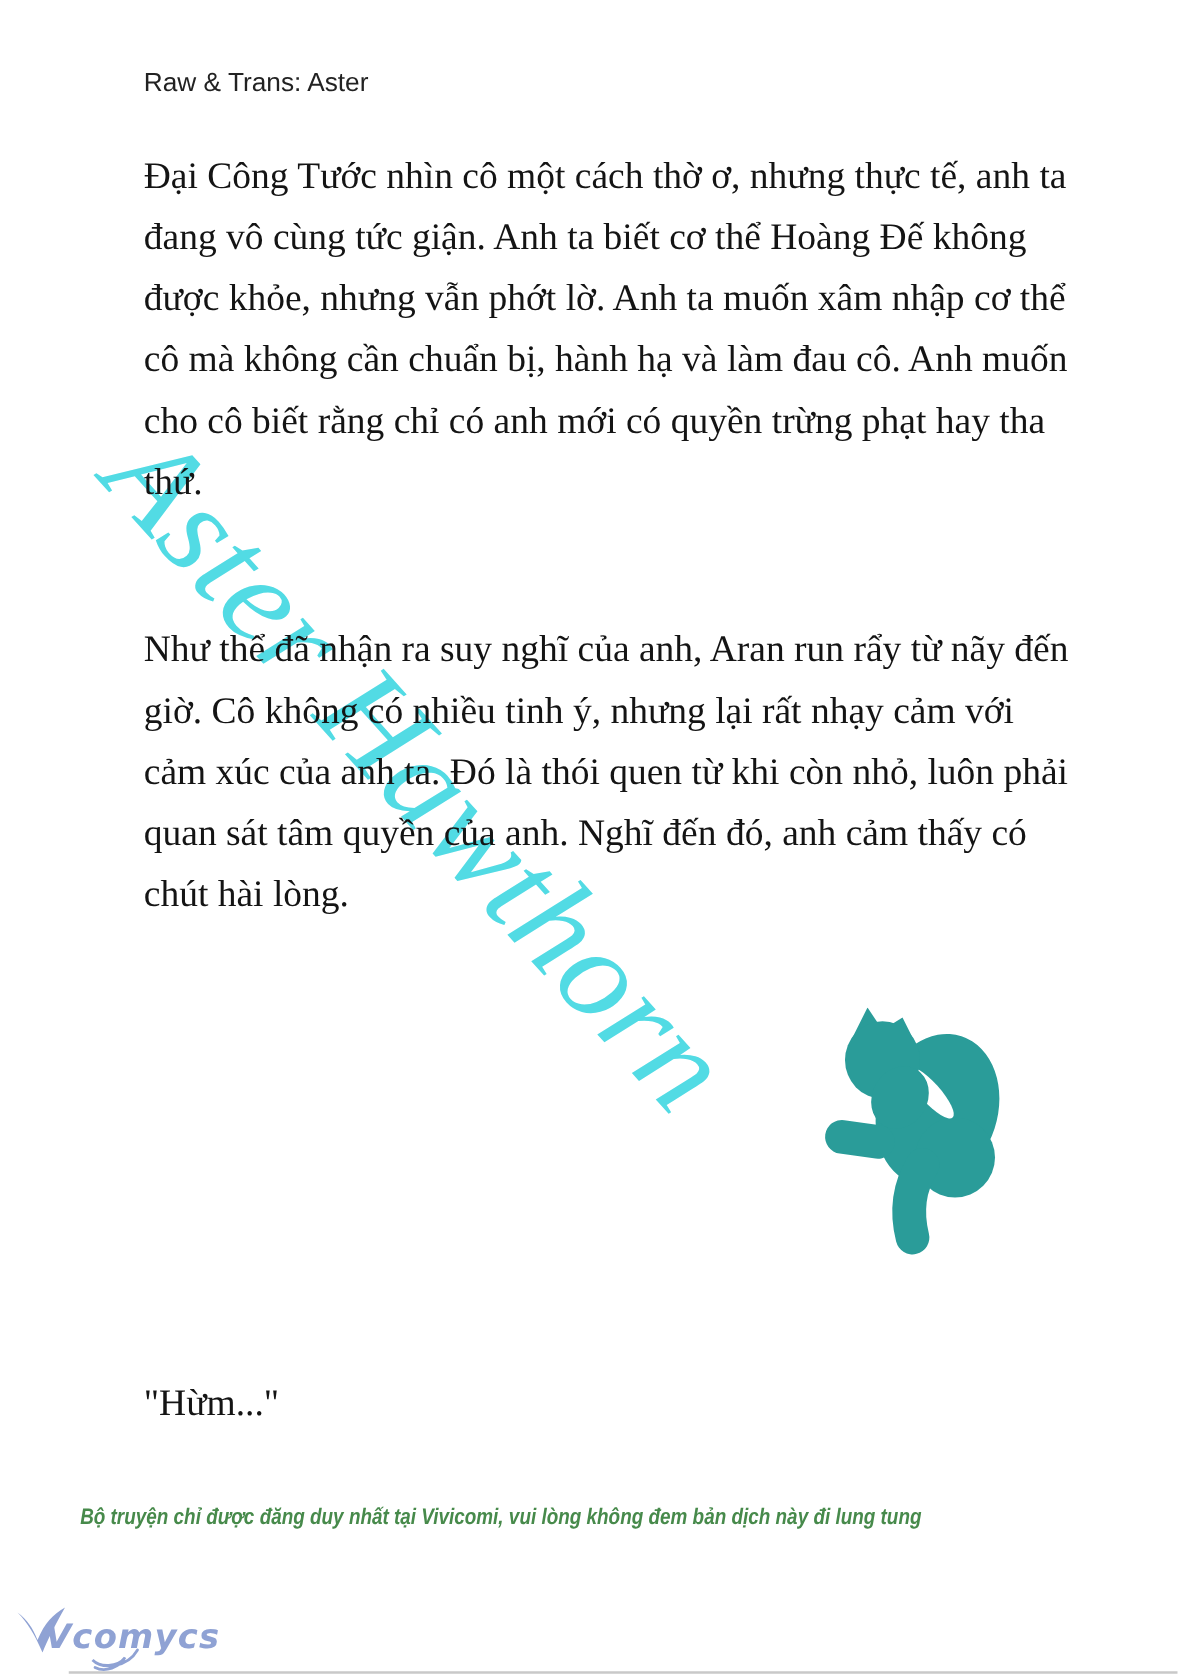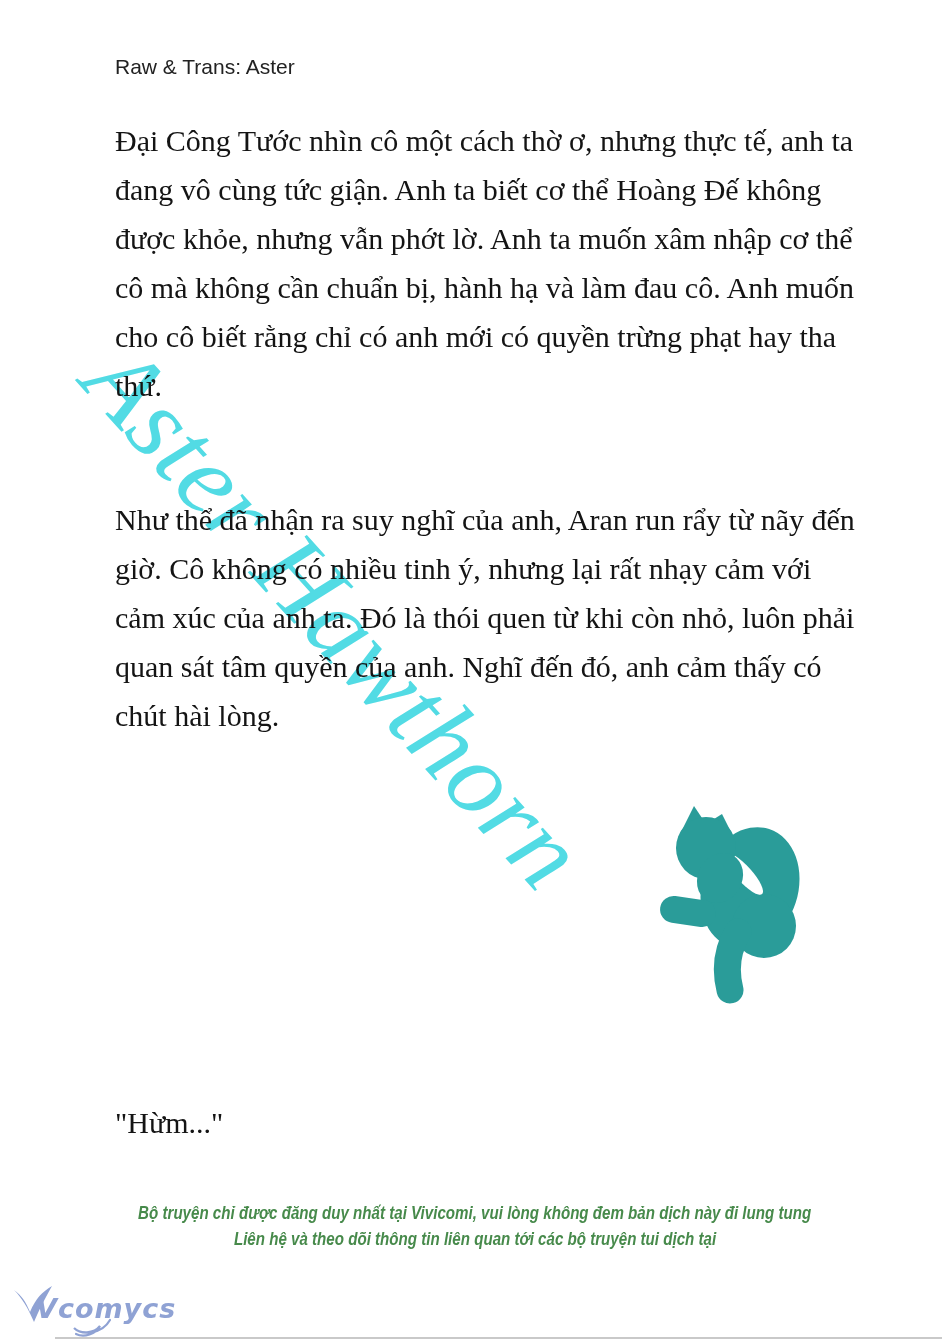--- a/index.html
+++ b/index.html
@@ -35,21 +35,21 @@
     transform-origin:left top;
     white-space:nowrap;
     z-index:1;
     letter-spacing:1px;
   }
   .cat{
     position:absolute;left:658px;top:806px;z-index:2;
   }
   .footer{
     position:absolute;left:0;top:1200px;width:950px;
-    text-align:center;z-index:3;
+    z-index:3;
     font-family:"Liberation Sans", sans-serif;
     font-weight:bold;font-style:italic;
     color:var(--footer_green,#478a4b);
   }
   .footer .fline{
     display:block;line-height:26px;font-size:18px;
   }
   .footer .fline > span{display:inline-block;transform:scaleX(0.84);transform-origin:center;white-space:nowrap;}
   .logo{
     position:absolute;left:6px;top:1282px;z-index:3;
@@ -98,21 +98,20 @@
 thứ.</div>
   <div class="para p2">Như thể đã nhận ra suy nghĩ của anh, Aran run rẩy từ nãy đến
 giờ. Cô không có nhiều tinh ý, nhưng lại rất nhạy cảm với
 cảm xúc của anh ta. Đó là thói quen từ khi còn nhỏ, luôn phải
 quan sát tâm quyền của anh. Nghĩ đến đó, anh cảm thấy có
 chút hài lòng.</div>
   <div class="para p4">"Hừm..."</div>
 
   <div class="footer">
     <span class="fline"><span>Bộ truyện chỉ được đăng duy nhất tại Vivicomi, vui lòng không đem bản dịch này đi lung tung</span></span>
-    <span class="fline"><span>Liên hệ và theo dõi thông tin liên quan tới các bộ truyện tui dịch tại</span></span>
   </div>
 
   <svg class="logo" width="180" height="58" viewBox="0 0 180 58" aria-hidden="true">
 
     <path d="M8,8 C16,14 20,20 24,30 C30,16 36,10 46,4 C38,18 32,30 28,40 C22,26 16,16 8,8 Z" style="fill:var(--logo_blue,#8fa2d4)"></path>
     <text x="30" y="36" font-family="DejaVu Sans, sans-serif" font-style="italic" font-weight="bold" font-size="27" letter-spacing="1" style="fill:var(--logo_blue,#8fa2d4)">Vcomycs</text>
 
     <path d="M104,38 C96,52 76,54 68,46 C74,52 88,52 94,44 C90,52 78,56 70,52" fill="none" stroke="var(--logo_blue,#8fa2d4)" stroke-width="2.2" stroke-linecap="round"></path>
   </svg>
 

